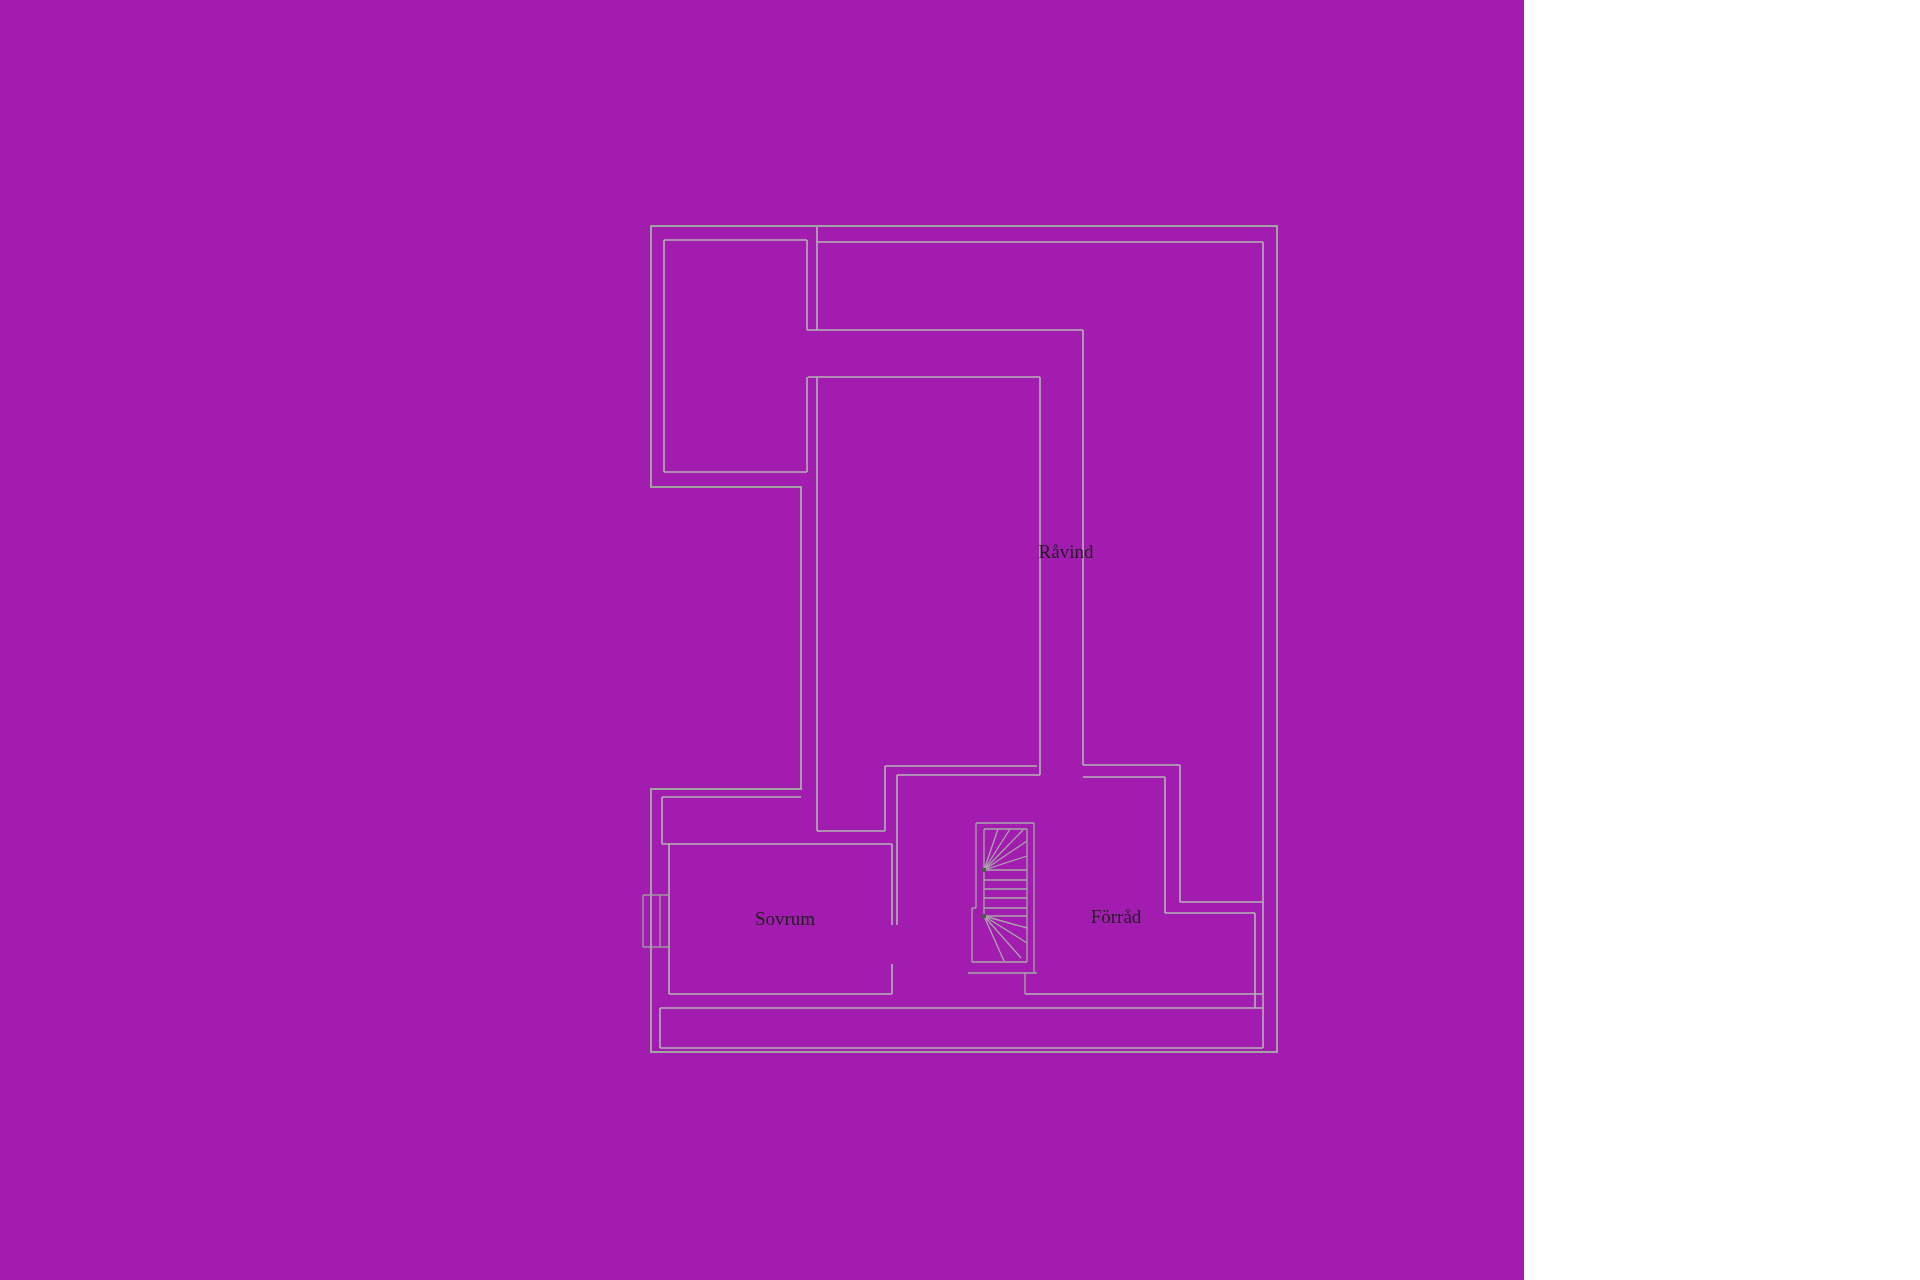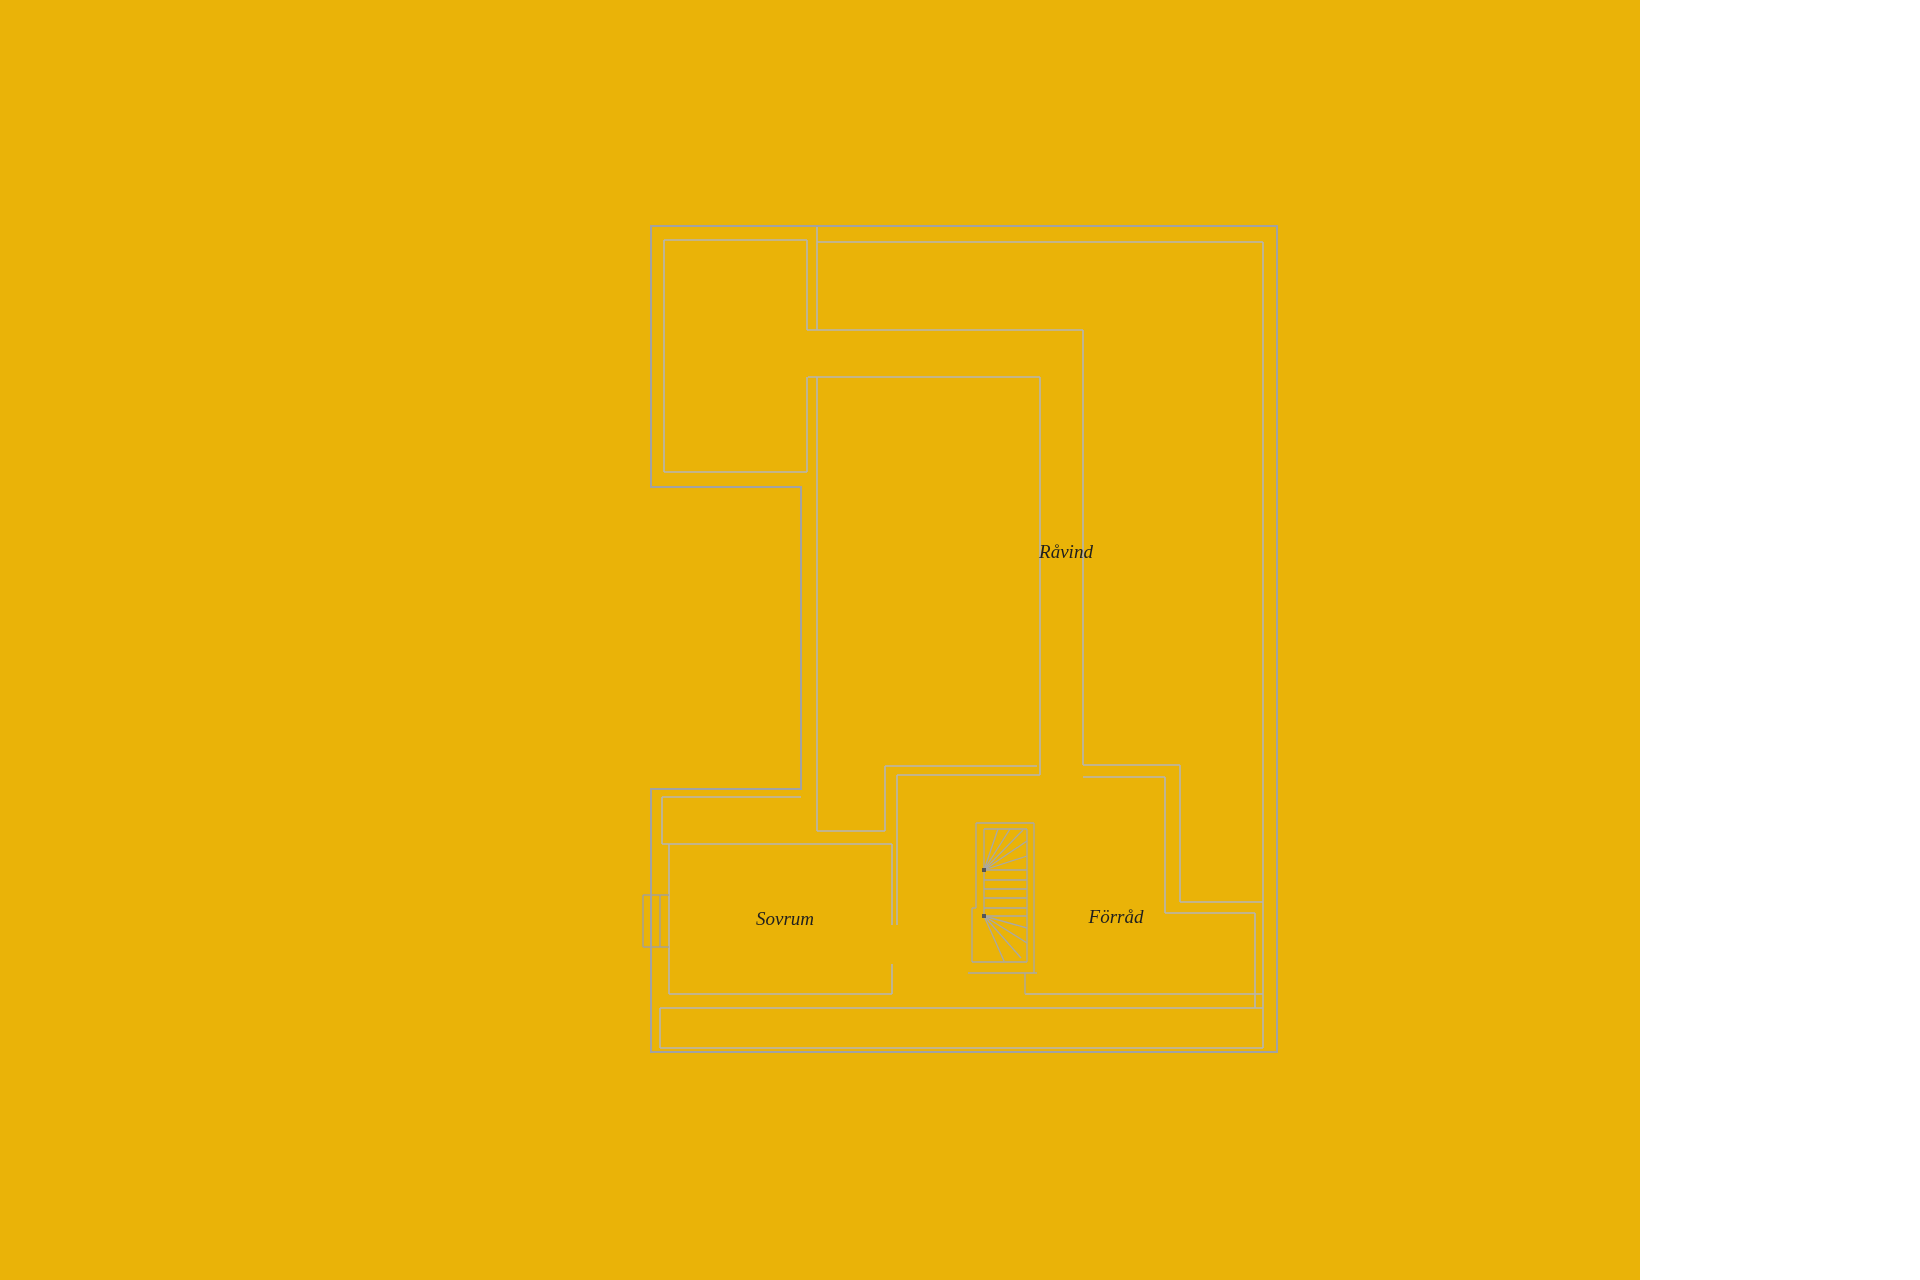--- a/index.html
+++ b/index.html
@@ -6,24 +6,23 @@
     margin: 0;
     padding: 0;
     background: #ffffff;
     width: 1920px;
     height: 1280px;
     overflow: hidden;
     font-family: "Liberation Serif", serif;
   }
   .canvas {
     position: relative;
-    width: 1640px;
+    width: 1524px;
     height: 1280px;
-    background: #eab308;
-    font-style: italic;
+    background: #a21caf;
   }
   svg { display: block; }
   .room-label {
     font-family: "Liberation Serif", serif;
     fill: #1f1f1f;
   }
 </style>
 </head>
 <body>
 

